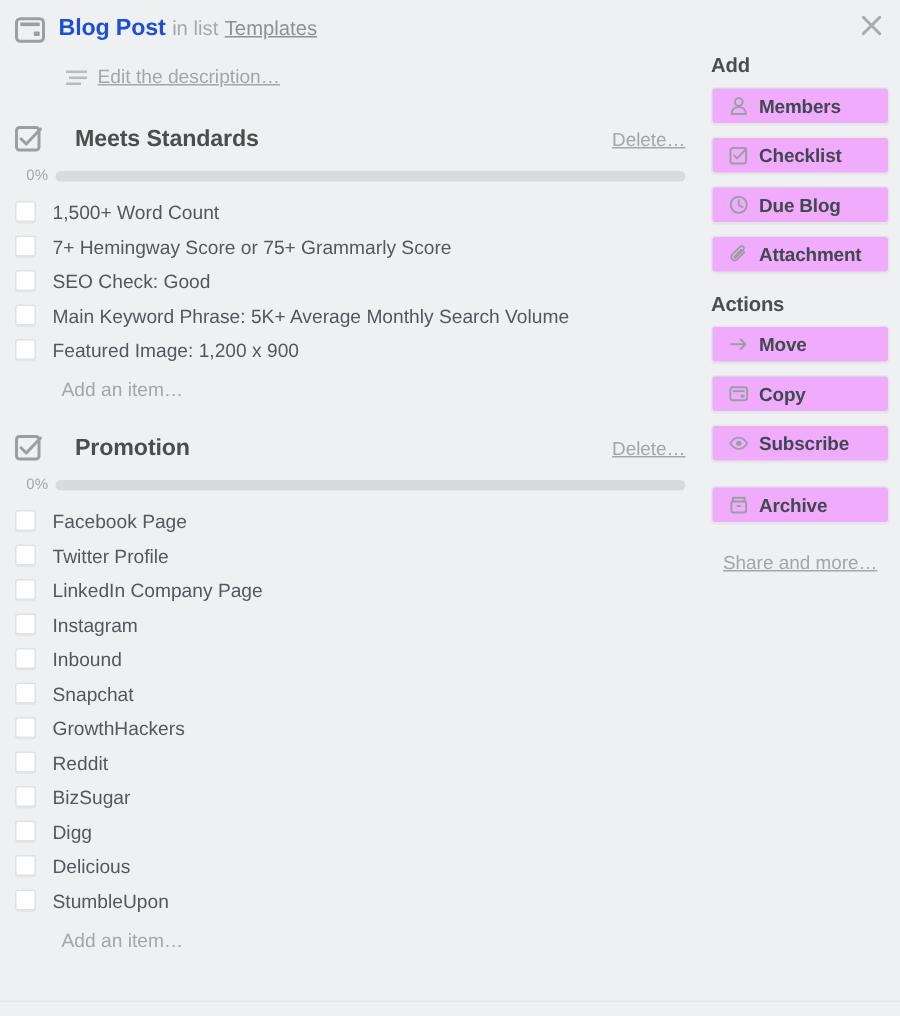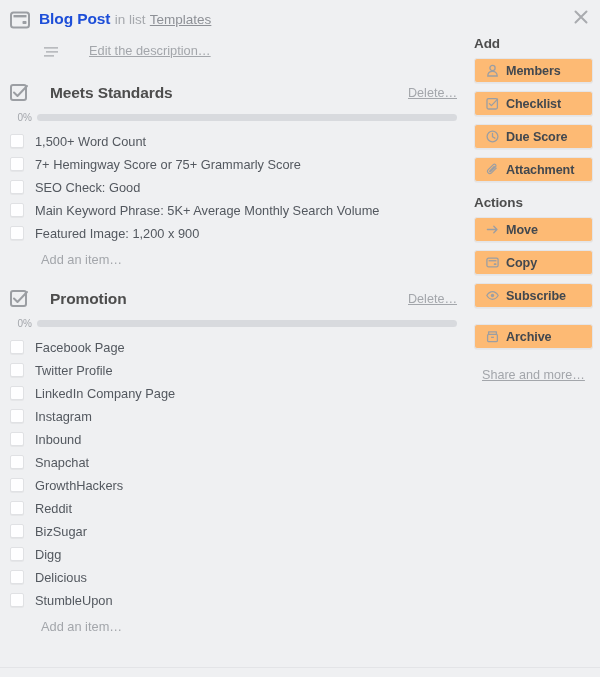--- a/index.html
+++ b/index.html
@@ -35,21 +35,21 @@
   }
   .card-title { font-weight: bold; color: #1d4ed8; letter-spacing: -0.1px; margin-top: 25px; }
   .in-list { color: #a5a8ad; font-weight: normal; font-size: 13.5px; }
   .list-link {
     color: #8d9096; font-weight: normal; font-size: 13.5px;
     text-decoration: underline; cursor: pointer;
   }
 
   .desc-row {
     position: absolute; left: 44px; top: 44px;
-    display: flex; cursor: pointer; gap: 24px;
+    display: flex; align-items: center; cursor: pointer;
   }
   .desc-icon { width: 14px; height: 12px; flex: 0 0 14px; margin-right: 7px; }
   .desc-text {
     font-size: 12.8px; color: #a3a6ab; text-decoration: underline;
     line-height: 14px;
   }
 
   
   .checklist { position: absolute; left: 0; width: 465px; }
   .cl-head { position: relative; height: 24px; padding-left: 10px; }
@@ -109,21 +109,21 @@
 
   
   .sidebar { position: absolute; left: 474px; top: 36px; width: 119px; }
   .side-heading {
     font-size: 13.5px; font-weight: bold; color: #4d4d4d;
     line-height: 16px; margin-bottom: 6px; letter-spacing: -0.1px;
   }
   .side-btn {
     display: flex; align-items: center;
     height: 25px; width: 119px;
-    background: #fdba74;
+    background: #f0abfc;
     border: 1px solid #e4e5e8;
     border-radius: 3px;
     margin-bottom: 8px;
     padding-left: 11px;
     cursor: pointer;
     box-shadow: 0 1px 0 rgba(0,0,0,0.03);
   }
   .side-btn .sbi {
     width: 13px; height: 13px; flex: 0 0 13px;
     margin-right: 7px; display: flex; align-items: center; justify-content: center;
@@ -314,21 +314,21 @@
           </span>
           <span class="sbl">Checklist</span>
         </div>
         <div class="side-btn">
           <span class="sbi">
             <svg width="13" height="13" viewBox="0 0 13 13">
               <circle cx="6.5" cy="6.5" r="5.4" fill="none" stroke="#9b9ea3" stroke-width="1.3"></circle>
               <path d="M6.5 3.4 L6.5 6.7 L8.9 8.1" fill="none" stroke="#9b9ea3" stroke-width="1.3" stroke-linecap="round"></path>
             </svg>
           </span>
-          <span class="sbl">Due Score</span>
+          <span class="sbl">Due Blog</span>
         </div>
         <div class="side-btn">
           <span class="sbi">
             <svg width="13" height="13" viewBox="0 0 13 13">
               <path d="M10.2 5.2 L5.5 9.9 C4.5 10.9 3.1 10.9 2.2 9.9 C1.3 9 1.3 7.6 2.2 6.6 L7.3 1.6 C7.9 1 8.9 1 9.5 1.6 C10.1 2.2 10.1 3.2 9.5 3.8 L4.6 8.7 C4.4 9 4 9 3.8 8.7 C3.5 8.5 3.5 8.1 3.8 7.9 L8.2 3.5" fill="none" stroke="#9b9ea3" stroke-width="1.2" stroke-linecap="round"></path>
             </svg>
           </span>
           <span class="sbl">Attachment</span>
         </div>
       </div>

